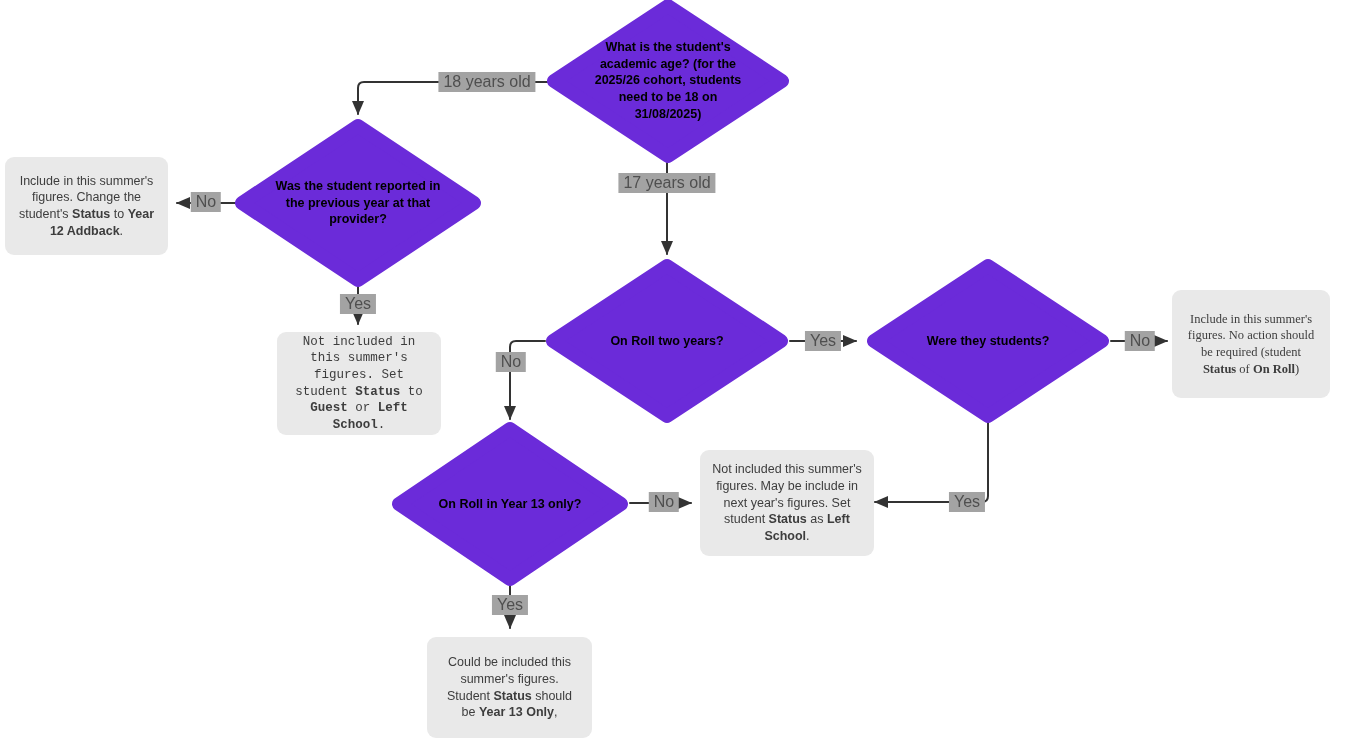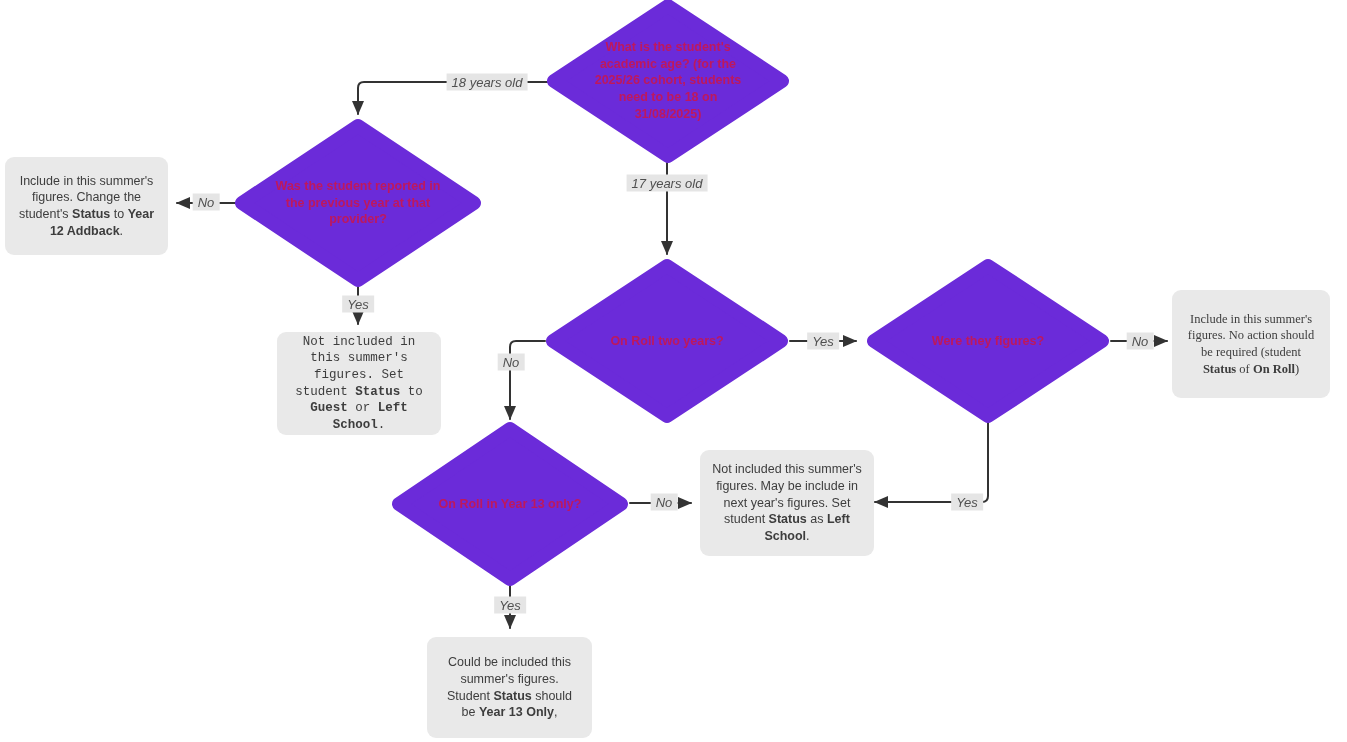--- a/index.html
+++ b/index.html
@@ -34,21 +34,21 @@
   .diamond{
     fill:var(--c-diamond);
     stroke:var(--c-diamond);
     stroke-width:14;
     stroke-linejoin:round;
   }
   .arrowhead{fill:var(--c-line);}
   .dlabel{
     position:absolute;
     transform:translate(-50%,-50%);
-    color:#be185d;
+    color:#000000;
     font-size:12.5px;
     font-weight:600;
     line-height:1.33;
     text-align:center;
   }
   .gbox{
     position:absolute;
     background:var(--c-box);
     border-radius:9px;
     color:var(--c-boxtext);
@@ -57,27 +57,26 @@
     text-align:center;
     display:flex;
     align-items:center;
     justify-content:center;
     padding:10px 12px;
   }
   .gbox .b{font-weight:700;}
   .elabel{
     position:absolute;
     transform:translate(-50%,-50%);
-    background:#e5e5e5;
+    background:#a3a3a3;
     color:var(--c-edgelabel);
-    font-size:13px;
+    font-size:16px;
     line-height:1;
     padding:2px 5px;
     white-space:nowrap;
-    font-style:italic;
   }
   
   #lbl-age{left:668px;top:81px;width:168px;}
   #lbl-reported{left:358px;top:203px;width:168px;}
   #lbl-onroll2{left:667px;top:341px;width:190px;}
   #lbl-deferred{left:988px;top:341px;width:190px;}
   #lbl-year13{left:510px;top:504px;width:190px;}
   
   #box-year12{left:5px;top:157px;width:163px;height:98px;}
   #box-guest{left:277px;top:332px;width:164px;height:103px;font-family:Liberation Mono, monospace;}
@@ -122,21 +121,21 @@
     <polygon class="diamond" points="668,6 782,81 668,156 554,81"></polygon>
     <polygon class="diamond" points="358,126 474,203 358,280 242,203"></polygon>
     <polygon class="diamond" points="667,266 781,341 667,416 553,341"></polygon>
     <polygon class="diamond" points="988,266 1102,341 988,416 874,341"></polygon>
     <polygon class="diamond" points="510,429 621,504 510,579 399,504"></polygon>
   </svg>
 
   <div class="dlabel" id="lbl-age">What is the student's academic age? (for the 2025/26 cohort, students need to be 18 on 31/08/2025)</div>
   <div class="dlabel" id="lbl-reported">Was the student reported in the previous year at that provider?</div>
   <div class="dlabel" id="lbl-onroll2">On Roll two years?</div>
-  <div class="dlabel" id="lbl-deferred">Were they figures?</div>
+  <div class="dlabel" id="lbl-deferred">Were they students?</div>
   <div class="dlabel" id="lbl-year13">On Roll in Year 13 only?</div>
 
   <div class="gbox" id="box-year12">
     <div><span>Include in this summer's figures. Change the student's </span><span class="b">Status</span><span> to </span><span class="b">Year 12 Addback</span><span>.</span></div>
   </div>
 
   <div class="gbox" id="box-guest">
     <div><span>Not included in this summer's figures. Set student </span><span class="b">Status</span><span> to </span><span class="b">Guest</span><span> or </span><span class="b">Left School</span><span>.</span></div>
   </div>
 

